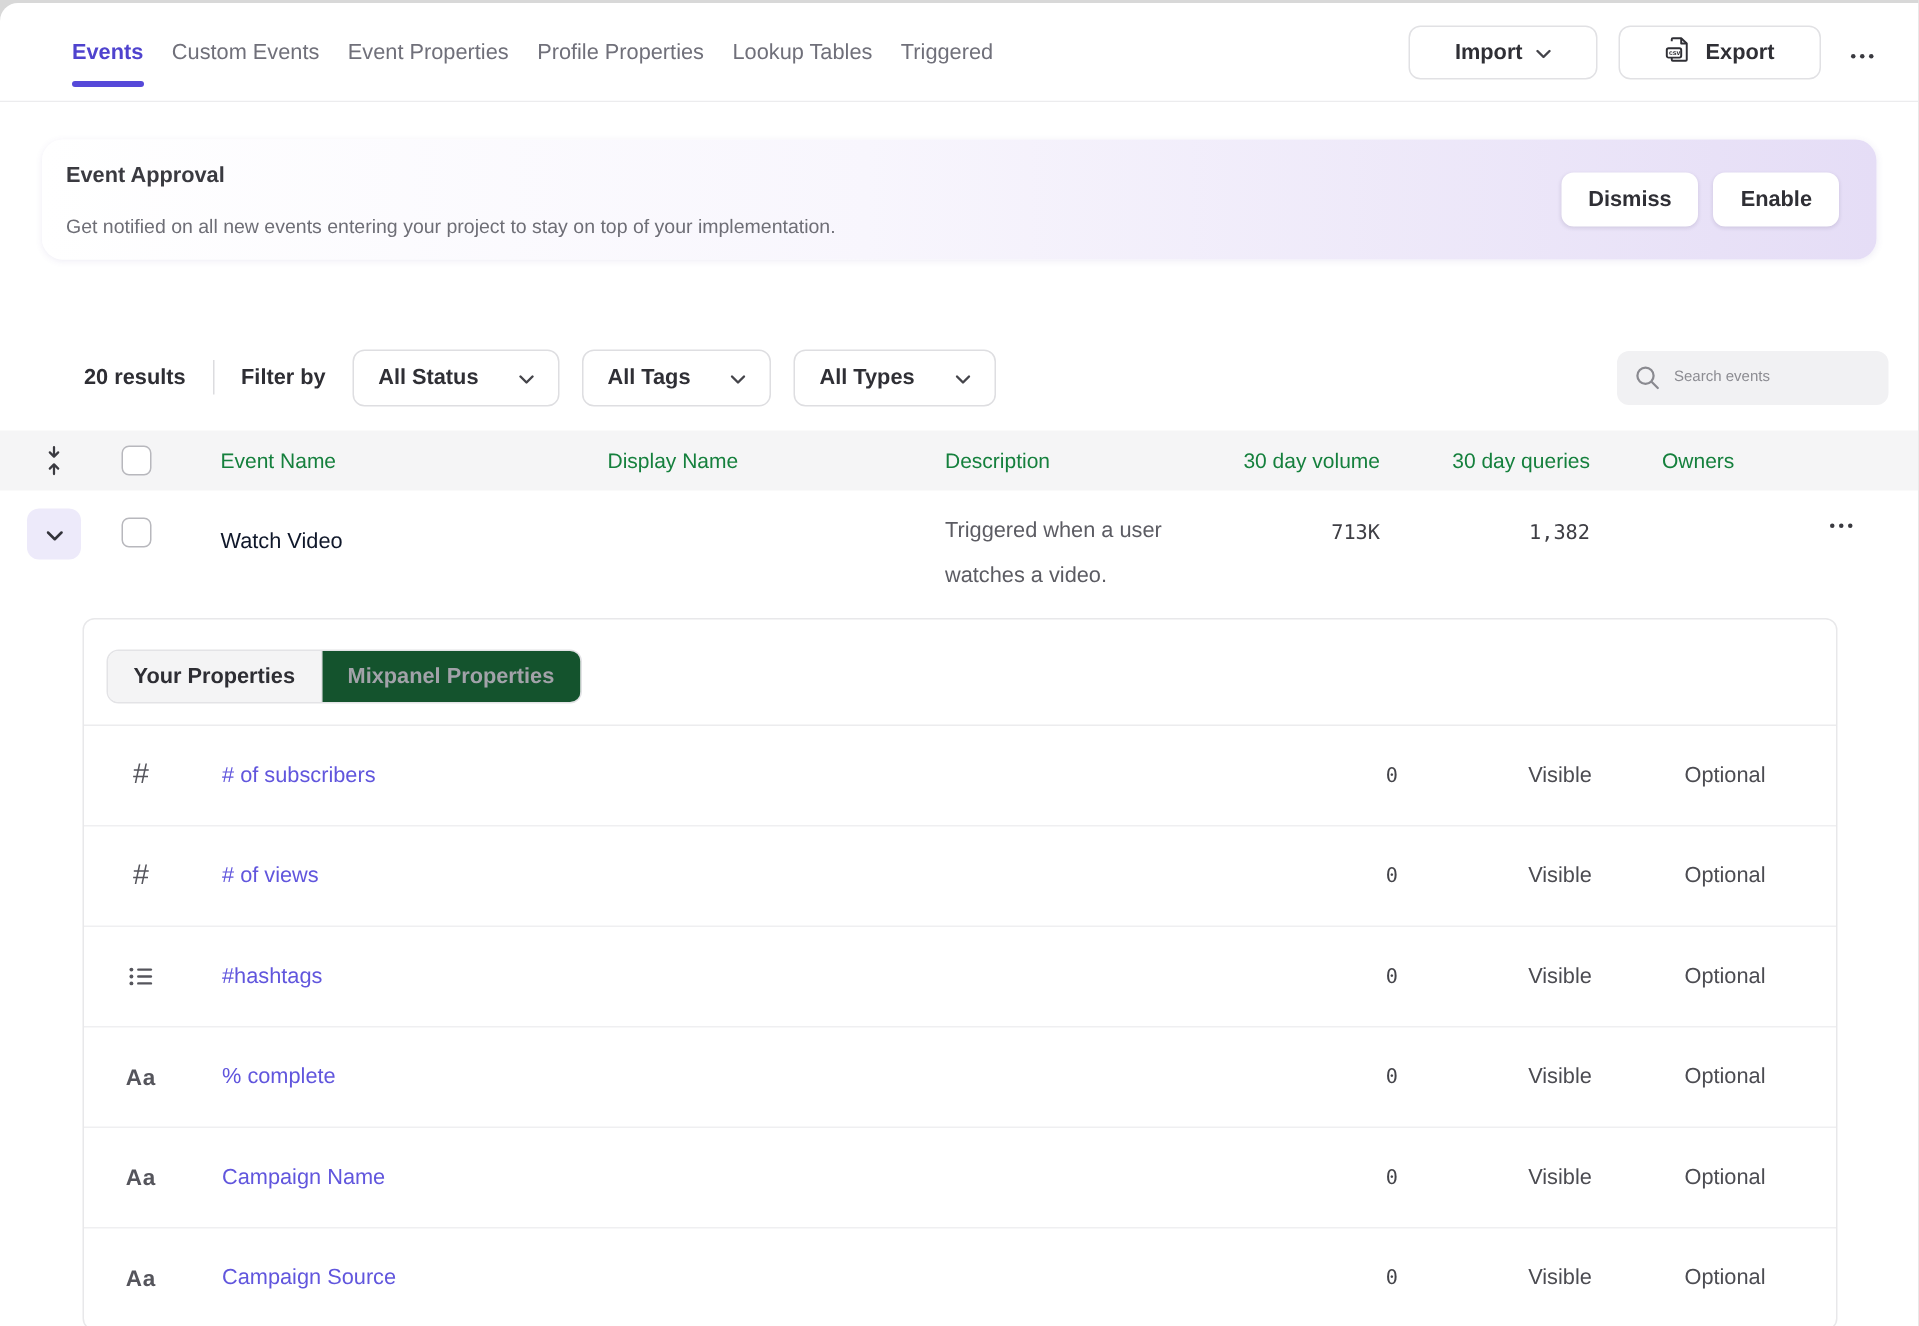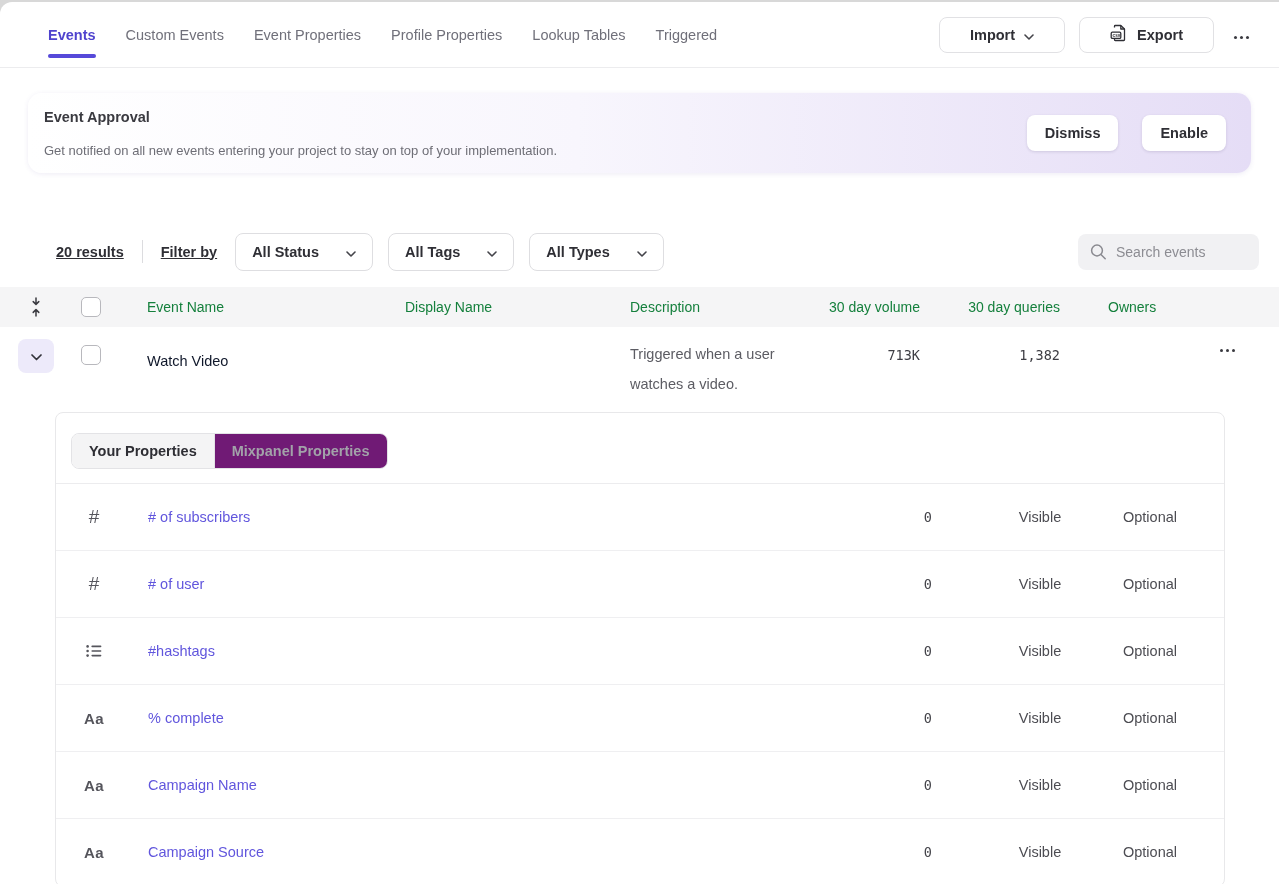--- a/index.html
+++ b/index.html
@@ -7,21 +7,21 @@
   .app {
     width: 1279px; height: 884px; background: #fff; margin-top: 2px;
     border-top-left-radius: 12px; overflow: hidden; position: relative;
   }
 
   
   .topnav {
     height: 66px; display: flex; align-items: center; justify-content: space-between;
     border-bottom: 1px solid #ececee; padding: 0 24px 0 48px; border-top-left-radius: 12px;
   }
-  .tabs { display: flex; gap: 30px; height: 100%; align-items: stretch; }
+  .tabs { display: flex; gap: 19px; height: 100%; align-items: stretch; }
   .tab {
     position: relative; display: flex; align-items: center; font-size: 14.5px;
     color: #70707a; font-weight: 500; cursor: pointer; text-decoration: none; white-space: nowrap;
   }
   .tab.active { color: #4f43ce; font-weight: 700; }
   .tab.active::after {
     content: ""; position: absolute; left: 0; right: 0; bottom: 9px; height: 4px;
     border-radius: 2px; background: #5649d9;
   }
   .topnav-actions { display: flex; align-items: center; gap: 14px; }
@@ -36,42 +36,42 @@
 
   
   .banner {
     margin: 25px 28px 0; height: 80px; border-radius: 14px;
     background: linear-gradient(90deg, #ffffff 0%, #f8f6fd 45%, #e5ddf6 100%);
     box-shadow: 0 1px 5px rgba(90, 70, 160, 0.10);
     display: flex; align-items: center; justify-content: space-between; padding: 0 25px 0 16px;
   }
   .banner-title { font-size: 14.5px; font-weight: 700; color: #3a3a40; margin-bottom: 18px; }
   .banner-desc { font-size: 13px; color: #6e6e76; }
-  .banner-actions { display: flex; gap: 24px; align-items: flex-end; }
+  .banner-actions { display: flex; gap: 10px; align-items: flex-end; }
   .banner-actions button {
     height: 36px; padding: 0 18px; background: #fff; border: none; border-radius: 8px;
     font-family: inherit; font-size: 14.5px; font-weight: 600; color: #2f2f35;
     box-shadow: 0 1px 3px rgba(40, 30, 80, 0.14); cursor: pointer;
   }
 
   
   .filter-row { display: flex; align-items: center; margin: 60px 20px 0 56px; height: 37px; }
-  .results, .filterby { font-size: 14.5px; font-weight: 700; color: #2e2e34; white-space: nowrap; text-decoration: underline; }
+  .results, .filterby { font-size: 14.5px; font-weight: 700; color: #2e2e34; white-space: nowrap; }
   .vdiv { width: 1px; height: 23px; background: #dcdcdf; margin: 0 18px; }
   .filterby { margin-right: 18px; }
   .dd {
     display: inline-flex; align-items: center; gap: 27px; height: 37px; padding: 18px 16px;
     border: 1px solid #dedee1; border-radius: 8px; background: #fff; cursor: pointer;
     font-family: inherit; font-size: 14.5px; font-weight: 600; color: #2f2f35; margin-right: 15px;
   }
   .search { margin-left: auto; position: relative; width: 181px; height: 36px; }
   .search svg { position: absolute; left: 12px; top: 50%; transform: translateY(-50%); }
   .search input {
     width: 100%; height: 100%; background: #f1f1f3; border: none; border-radius: 8px;
-    padding: 0 10px 0 38px; font-family: inherit; font-size: 14px; color: #333; outline: none;
+    padding: 0 10px 0 38px; font-family: inherit; font-size: 10px; color: #333; outline: none;
   }
   .search input::placeholder { color: #8c8c92; }
 
   
   .trow {
     display: grid; align-items: center;
     grid-template-columns: 18px 36px 27px 20px 46px 258px 225px 190px 100px 140px 48px 92px 1fr;
   }
   .thead { height: 40px; background: #f5f5f6; margin-top: 17px; font-size: 14px; color: #15803d; }
   .t-right { text-align: right; }
@@ -92,21 +92,21 @@
   .cell-menu { padding-right: 24px; margin-top: 22px; }
 
   
   .panel {
     margin: 8px 0 0 55px; width: 1170px; background: #fff;
     border: 1px solid #e8e8ea; border-radius: 8px;
   }
   .panel-tabs-wrap { padding: 20px 0 14px 15px; border-bottom: 1px solid #ececee; }
   .seg { display: inline-flex; border: 1px solid #e3e3e6; border-radius: 8px; overflow: hidden; }
   .seg-item {
-    height: 34px; padding: 0 17px; border: none; background: #701a75; cursor: pointer;
+    height: 34px; padding: 0 17px; border: none; background: #14532d; cursor: pointer;
     display: inline-flex; align-items: center; font-family: inherit;
     font-size: 14.5px; font-weight: 600; color: #a2a2a9;
   }
   .seg-item.active { background: #f4f4f5; color: #2e2e34; border-right: 1px solid #e3e3e6; }
   .prop-row {
     display: grid; align-items: center; height: 67px; padding: 0 24px 0 28px;
     grid-template-columns: 20px 44px 1fr 60px 48px 120px 100px;
     border-bottom: 1px solid #efeff1;
   }
   .ptype { display: flex; align-items: center; justify-content: center; color: #55555c; }
@@ -269,21 +269,21 @@
     <span></span>
     <span class="pvis">Visible</span>
     <span class="popt">Optional</span>
   </div>
 
   <div class="prop-row">
     <span class="ptype">
             <span class="ticon-hash">#</span>
           </span>
     <span></span>
-    <a class="pname"># of user</a>
+    <a class="pname"># of views</a>
     <span class="pzero">0</span>
     <span></span>
     <span class="pvis">Visible</span>
     <span class="popt">Optional</span>
   </div>
 
   <div class="prop-row">
     <span class="ptype">
             <svg width="16" height="14" viewBox="0 0 16 14" fill="#55555c">
               <circle cx="1.6" cy="2.4" r="1.3"></circle>

